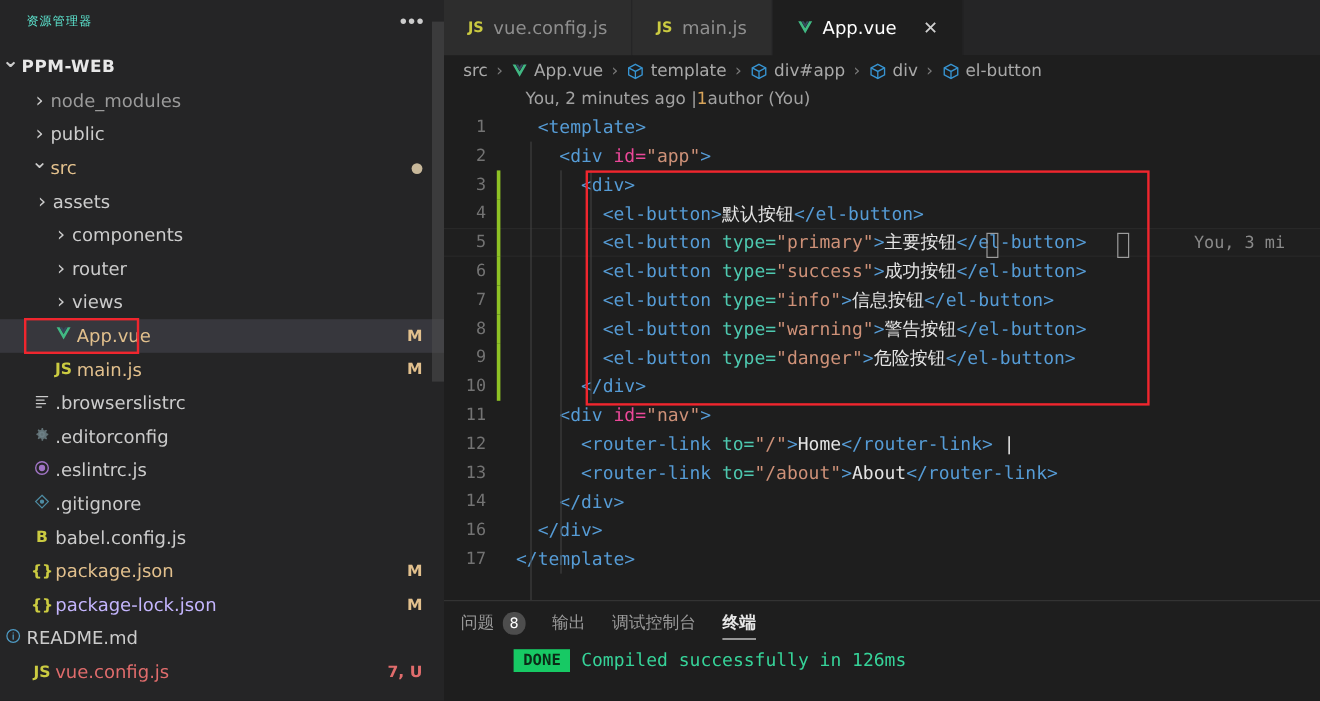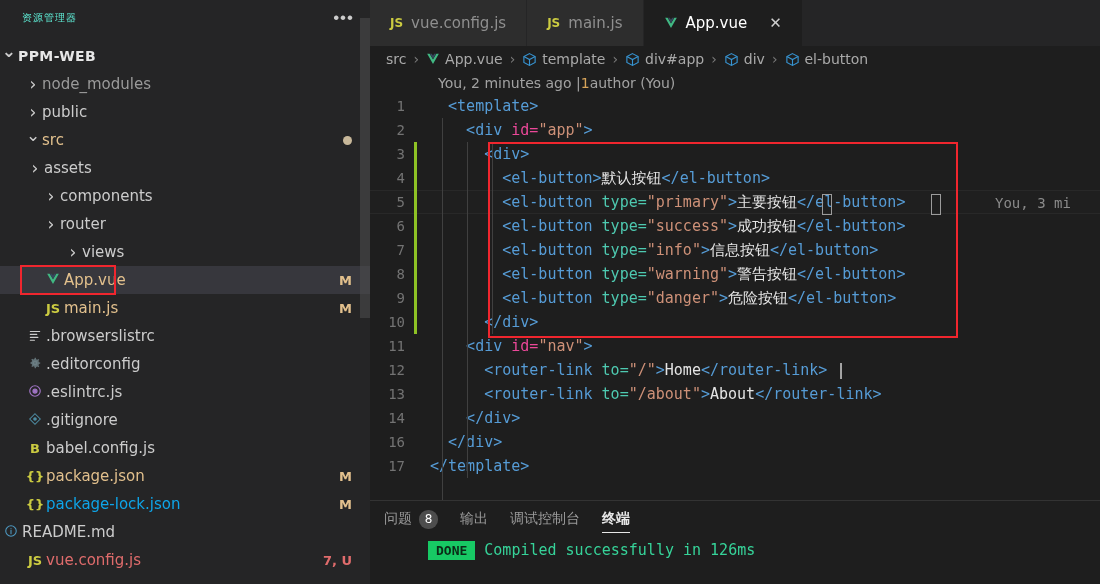--- a/index.html
+++ b/index.html
@@ -201,21 +201,21 @@
           <span class="lbl" style="">assets</span>
         </div>
         <div class="row" style="padding-left:42px">
           <span class="chev right"></span>
           <span class="lbl" style="">components</span>
         </div>
         <div class="row" style="padding-left:42px">
           <span class="chev right"></span>
           <span class="lbl" style="">router</span>
         </div>
-        <div class="row" style="padding-left:64px">
+        <div class="row" style="padding-left:42px">
           <span class="chev right"></span>
           <span class="lbl" style="">views</span>
         </div>
         <div class="row selected" style="padding-left:42px">
           <span class="ficon"><svg width="14" height="14" viewBox="0 0 24 24">
               <path d="M2 3h4.2L12 13 17.8 3H22L12 20.5Z" fill="#41b883"></path>
               <path d="M6.8 3h3.1L12 6.6 14.1 3h3.1L12 11.9Z" fill="#35495e"></path>
             </svg></span>
           <span class="lbl" style="color:#E2C08D;">App.vue</span>
           <span class="badge-m" style="">M</span>
@@ -256,21 +256,21 @@
           <span class="ficon"><span style="color:#cbcb41">B</span></span>
           <span class="lbl" style="">babel.config.js</span>
         </div>
         <div class="row" style="padding-left:24px">
           <span class="ficon"><span style="color:#cbcb41">{}</span></span>
           <span class="lbl" style="color:#E2C08D;">package.json</span>
           <span class="badge-m" style="">M</span>
         </div>
         <div class="row" style="padding-left:24px">
           <span class="ficon"><span style="color:#cbcb41">{}</span></span>
-          <span class="lbl" style="color:#0ea5e9;">package-lock.json</span>
+          <span class="lbl" style="color:#c4b5fd;">package-lock.json</span>
           <span class="badge-m" style="">M</span>
         </div>
         <div class="row" style="">
           <span class="ficon"><svg width="14" height="14" viewBox="0 0 24 24" fill="none" stroke="#4e9ac3" stroke-width="1.8">
               <circle cx="12" cy="12" r="9"></circle>
               <path d="M12 10.5v6M12 7.6v.1" stroke-linecap="round"></path>
             </svg></span>
           <span class="lbl" style="">README.md</span>
         </div>
         <div class="row" style="padding-left:24px">

